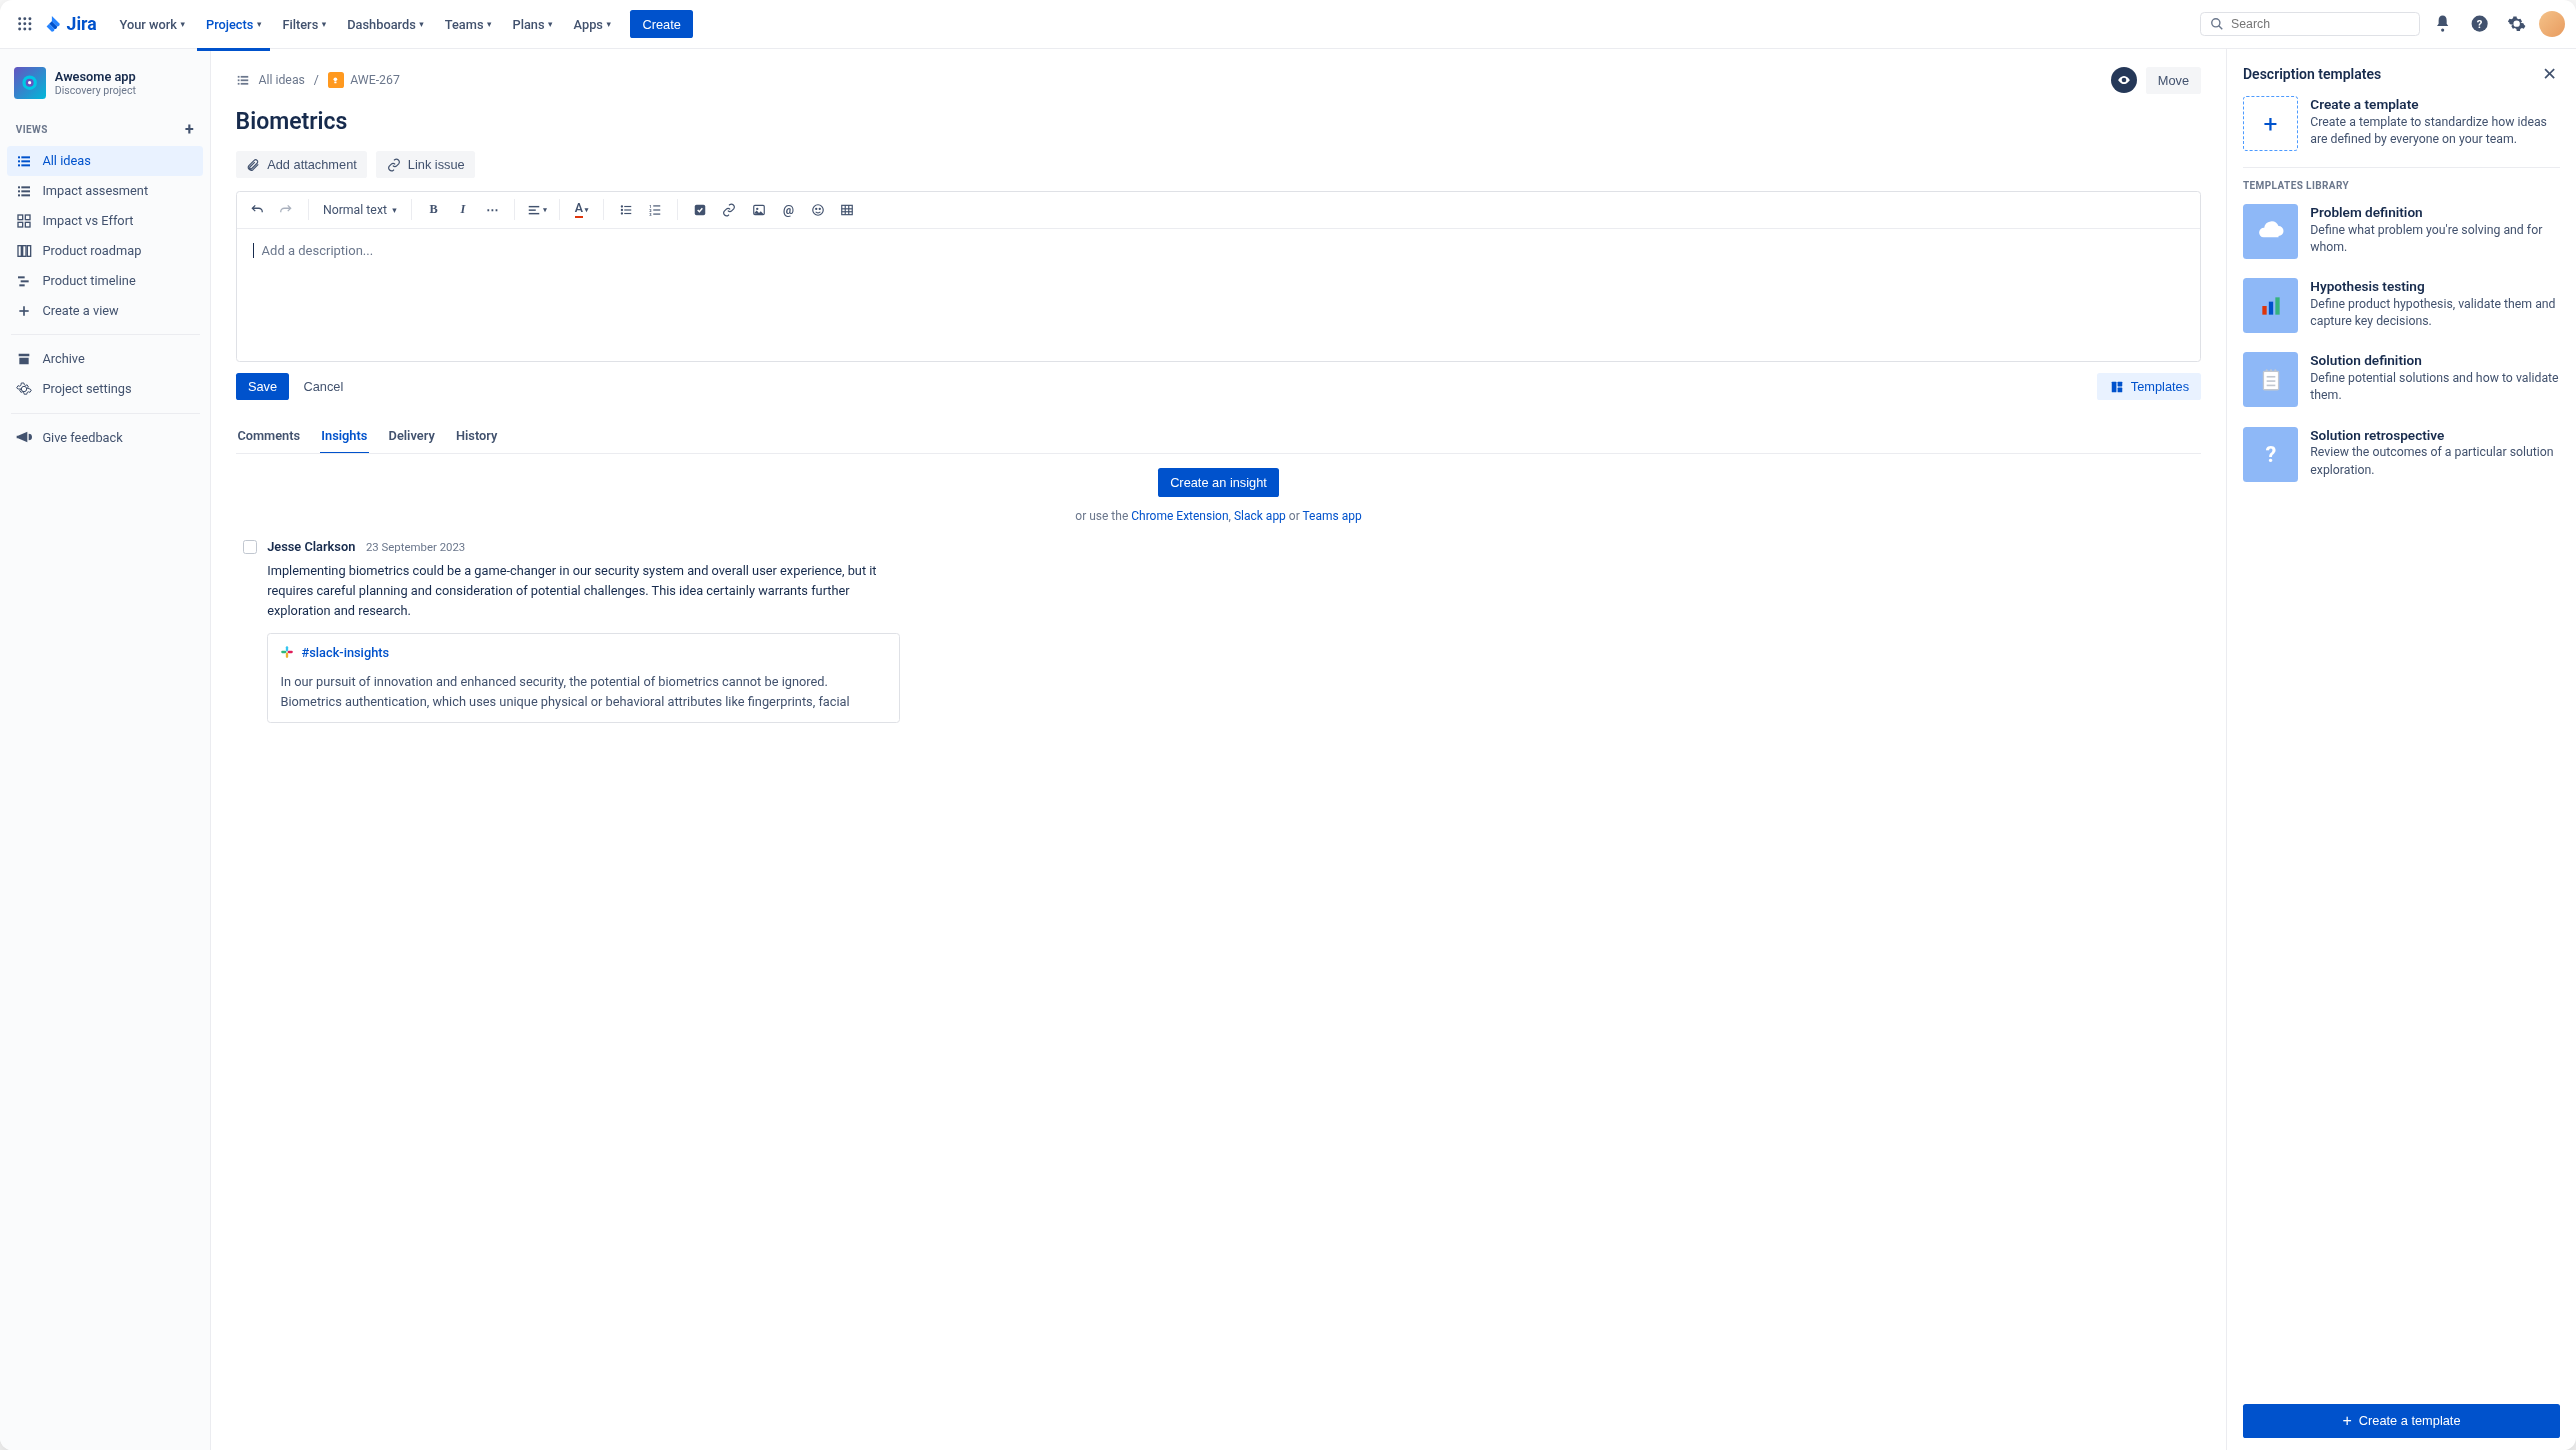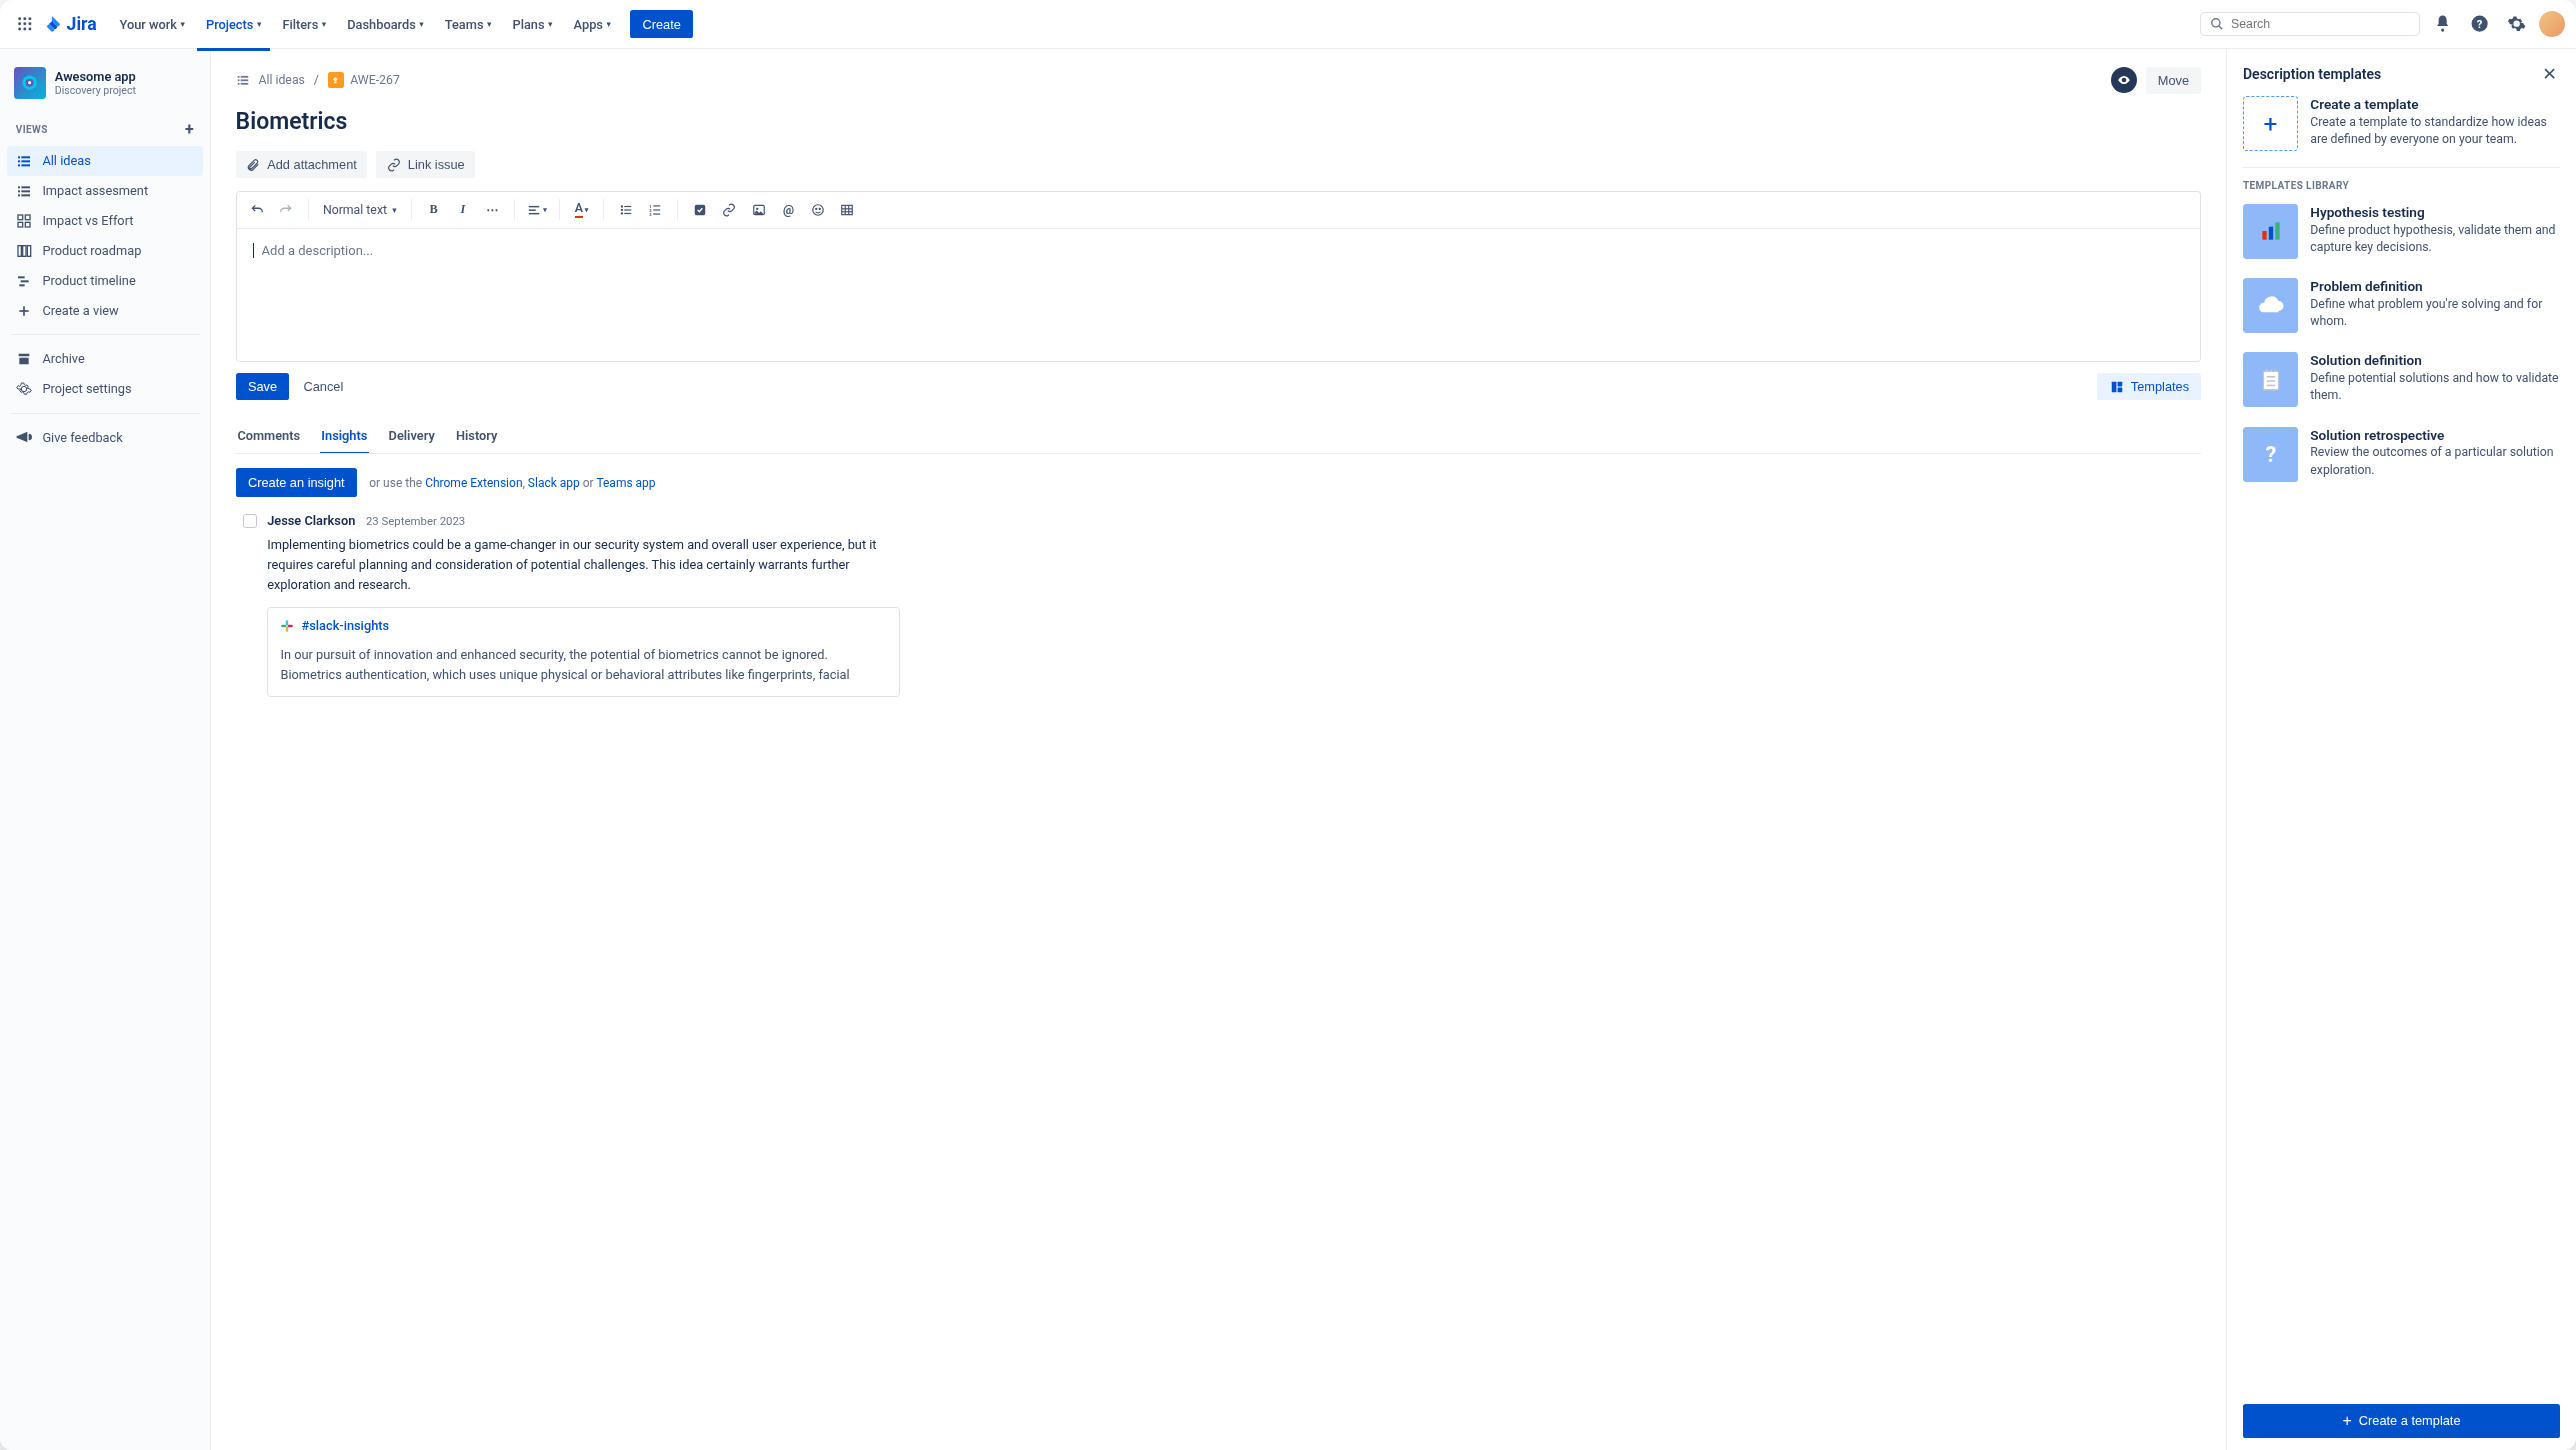--- a/index.html
+++ b/index.html
@@ -80,21 +80,21 @@
   .editor-actions{display:flex;align-items:center;gap:10.6px;margin-top:10.6px;}
   .save-btn{background:#0052CC;color:#fff;border:none;padding:6.2px 12.3px;border-radius:2.6px;font-weight:500;cursor:pointer;font-size:12.8px;}
   .cancel-btn{background:none;border:none;color:#42526E;font-weight:500;cursor:pointer;font-size:12.8px;padding:6.2px 3.5px;}
   .templates-btn{margin-left:auto;display:inline-flex;align-items:center;gap:7px;background:#E9F2FF;color:#0052CC;border:none;padding:6.2px 12.3px;border-radius:2.6px;font-weight:500;cursor:pointer;font-size:12.8px;}
 
   
   .tabs{display:flex;gap:17.6px;border-bottom:0.9px solid #EBECF0;margin-top:19.3px;}
   .tab{padding:8.8px 1.8px;color:#42526E;font-weight:600;cursor:pointer;font-size:12.8px;}
   .tab.active{color:#0052CC;border-bottom:1.8px solid #0052CC;}
 
-  .insight-row{display:flex;align-items:center;gap:12.3px;margin:14px 0 16px 0;}
+  .insight-row{display:flex;align-items:center;gap:12.3px;margin:14px 0 16px 0;flex-direction:column;}
   .primary-btn{background:#0052CC;color:#fff;border:none;padding:7px 12.3px;border-radius:2.6px;font-weight:500;cursor:pointer;font-size:12.8px;}
   .hint{color:#6B778C;font-size:12px;}
   .hint a{color:#0052CC;text-decoration:none;cursor:pointer;}
 
   .insight-block{padding-left:7px;}
   .insight-hdr{display:flex;align-items:center;gap:10.6px;margin-bottom:7px;}
   .chk{width:14px;height:14px;border:1.8px solid #C1C7D0;border-radius:2.6px;}
   .author{font-weight:600;font-size:12.8px;}
   .date{color:#6B778C;font-size:11.4px;}
   .insight-text{color:#172B4D;font-size:12.8px;line-height:1.55;margin:7px 0 12.3px 24.6px;max-width:633px;}
@@ -515,40 +515,40 @@
             <div>
               <div class="pi-title">Create a template</div>
               <div class="pi-sub">Create a template to standardize how ideas are defined by everyone on your team.</div>
             </div>
           </div>
           <div class="panel-sep"></div>
           <div class="lib-label">TEMPLATES LIBRARY</div>
           <div id="panel-items">
               <div class="panel-item">
                 <div class="panel-ic" style="background:#8EB8F7">
+                  <svg width="30" height="30" viewBox="0 0 24 24" fill="#fff">
+                    <path d="M18 16a4 4 0 000-8 6 6 0 00-11.5 1.5A3.5 3.5 0 006 17h12z"></path>
+                  </svg>
+                </div>
+                <div>
+                  <div class="pi-title">Problem definition</div>
+                  <div class="pi-sub">Define what problem you're solving and for whom.</div>
+                </div>
+              </div>
+              <div class="panel-item">
+                <div class="panel-ic" style="background:#8EB8F7">
                   <svg width="26" height="26" viewBox="0 0 24 24">
                     <rect x="4" y="12" width="4" height="8" fill="#DE350B"></rect>
                     <rect x="10" y="8" width="4" height="12" fill="#0052CC"></rect>
                     <rect x="16" y="4" width="4" height="16" fill="#36B37E"></rect>
                   </svg>
                 </div>
                 <div>
                   <div class="pi-title">Hypothesis testing</div>
                   <div class="pi-sub">Define product hypothesis, validate them and capture key decisions.</div>
-                </div>
-              </div>
-              <div class="panel-item">
-                <div class="panel-ic" style="background:#8EB8F7">
-                  <svg width="30" height="30" viewBox="0 0 24 24" fill="#fff">
-                    <path d="M18 16a4 4 0 000-8 6 6 0 00-11.5 1.5A3.5 3.5 0 006 17h12z"></path>
-                  </svg>
-                </div>
-                <div>
-                  <div class="pi-title">Problem definition</div>
-                  <div class="pi-sub">Define what problem you're solving and for whom.</div>
                 </div>
               </div>
               <div class="panel-item">
                 <div class="panel-ic" style="background:#8EB8F7">
                   <svg width="26" height="26" viewBox="0 0 24 24" fill="#fff">
                     <rect x="5" y="4" width="14" height="17" rx="1" stroke="#C1C7D0" stroke-width="1.2"></rect>
                     <line x1="8" y1="9" x2="16" y2="9" stroke="#C1C7D0" stroke-width="1.5"></line>
                     <line x1="8" y1="13" x2="16" y2="13" stroke="#C1C7D0" stroke-width="1.5"></line>
                     <line x1="8" y1="17" x2="16" y2="17" stroke="#C1C7D0" stroke-width="1.5"></line>
                     <circle cx="8" cy="3" r="1" fill="#C1C7D0"></circle>

